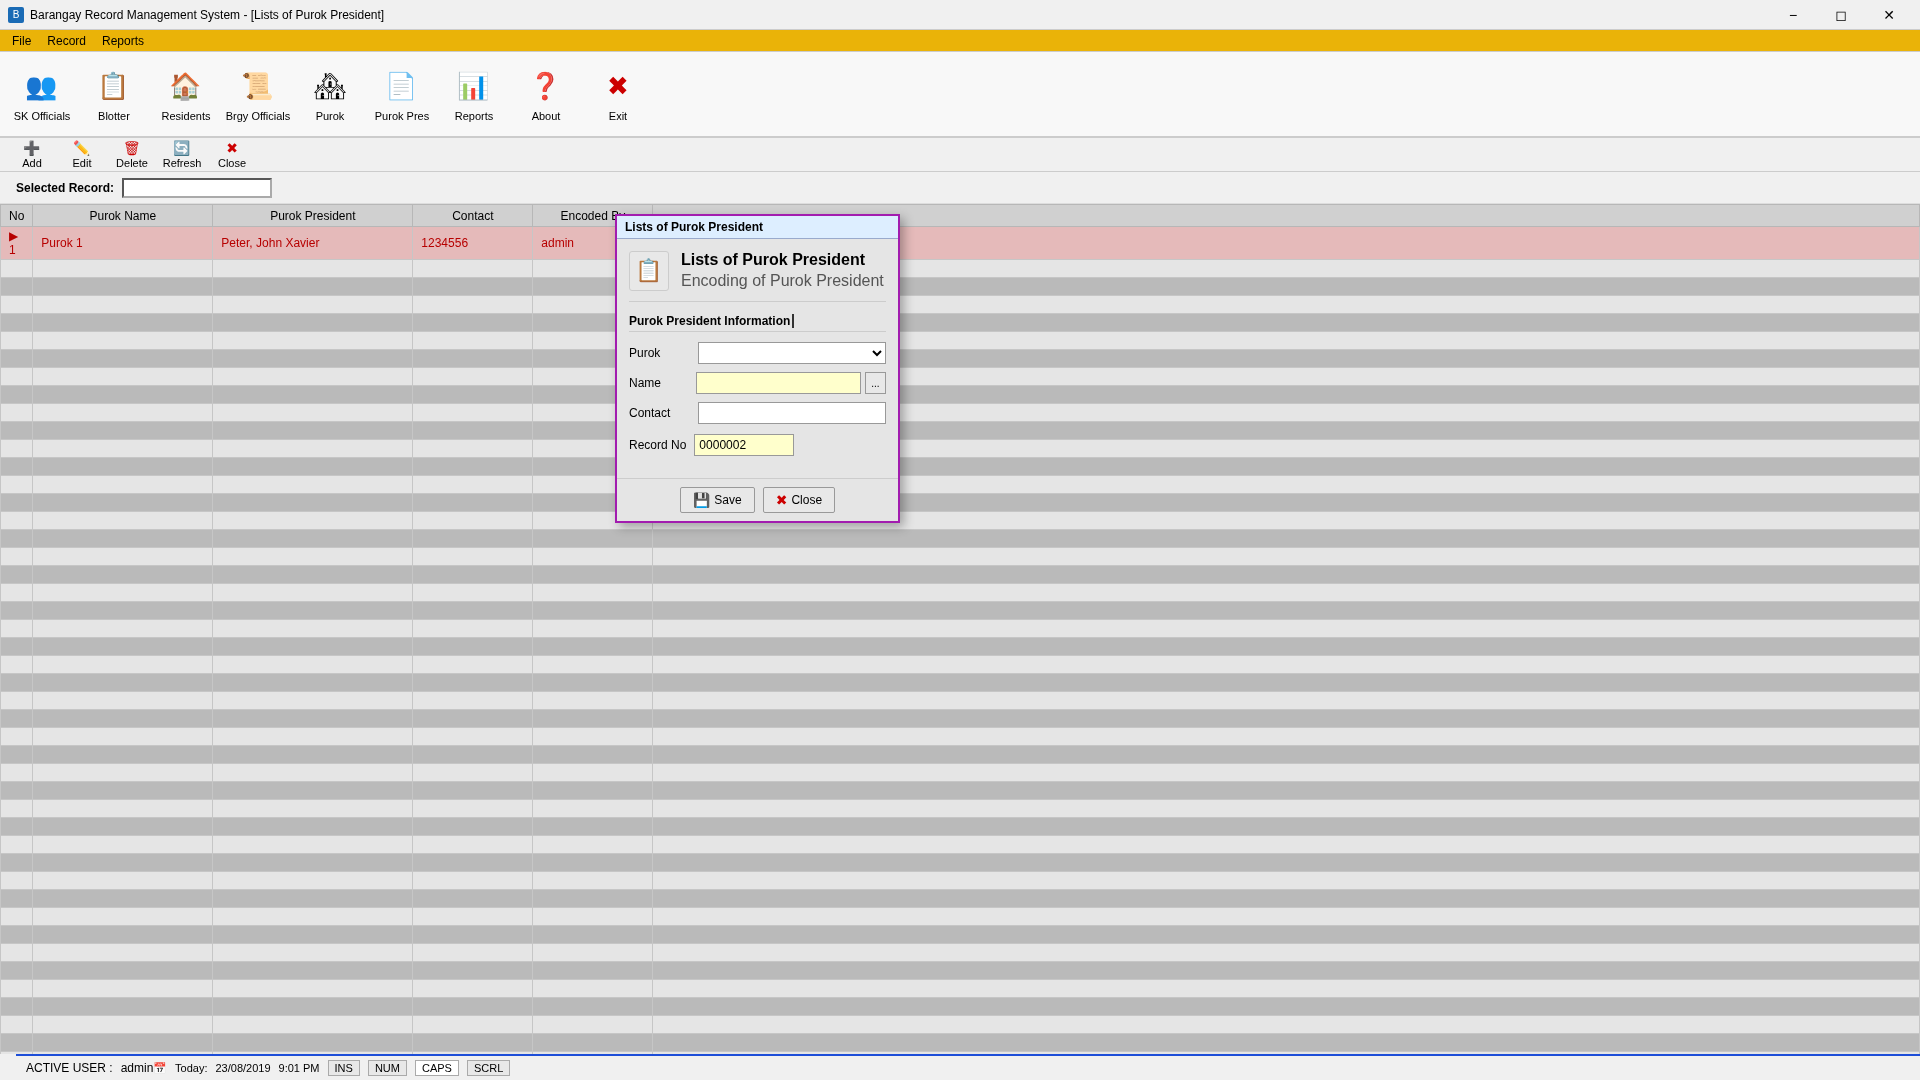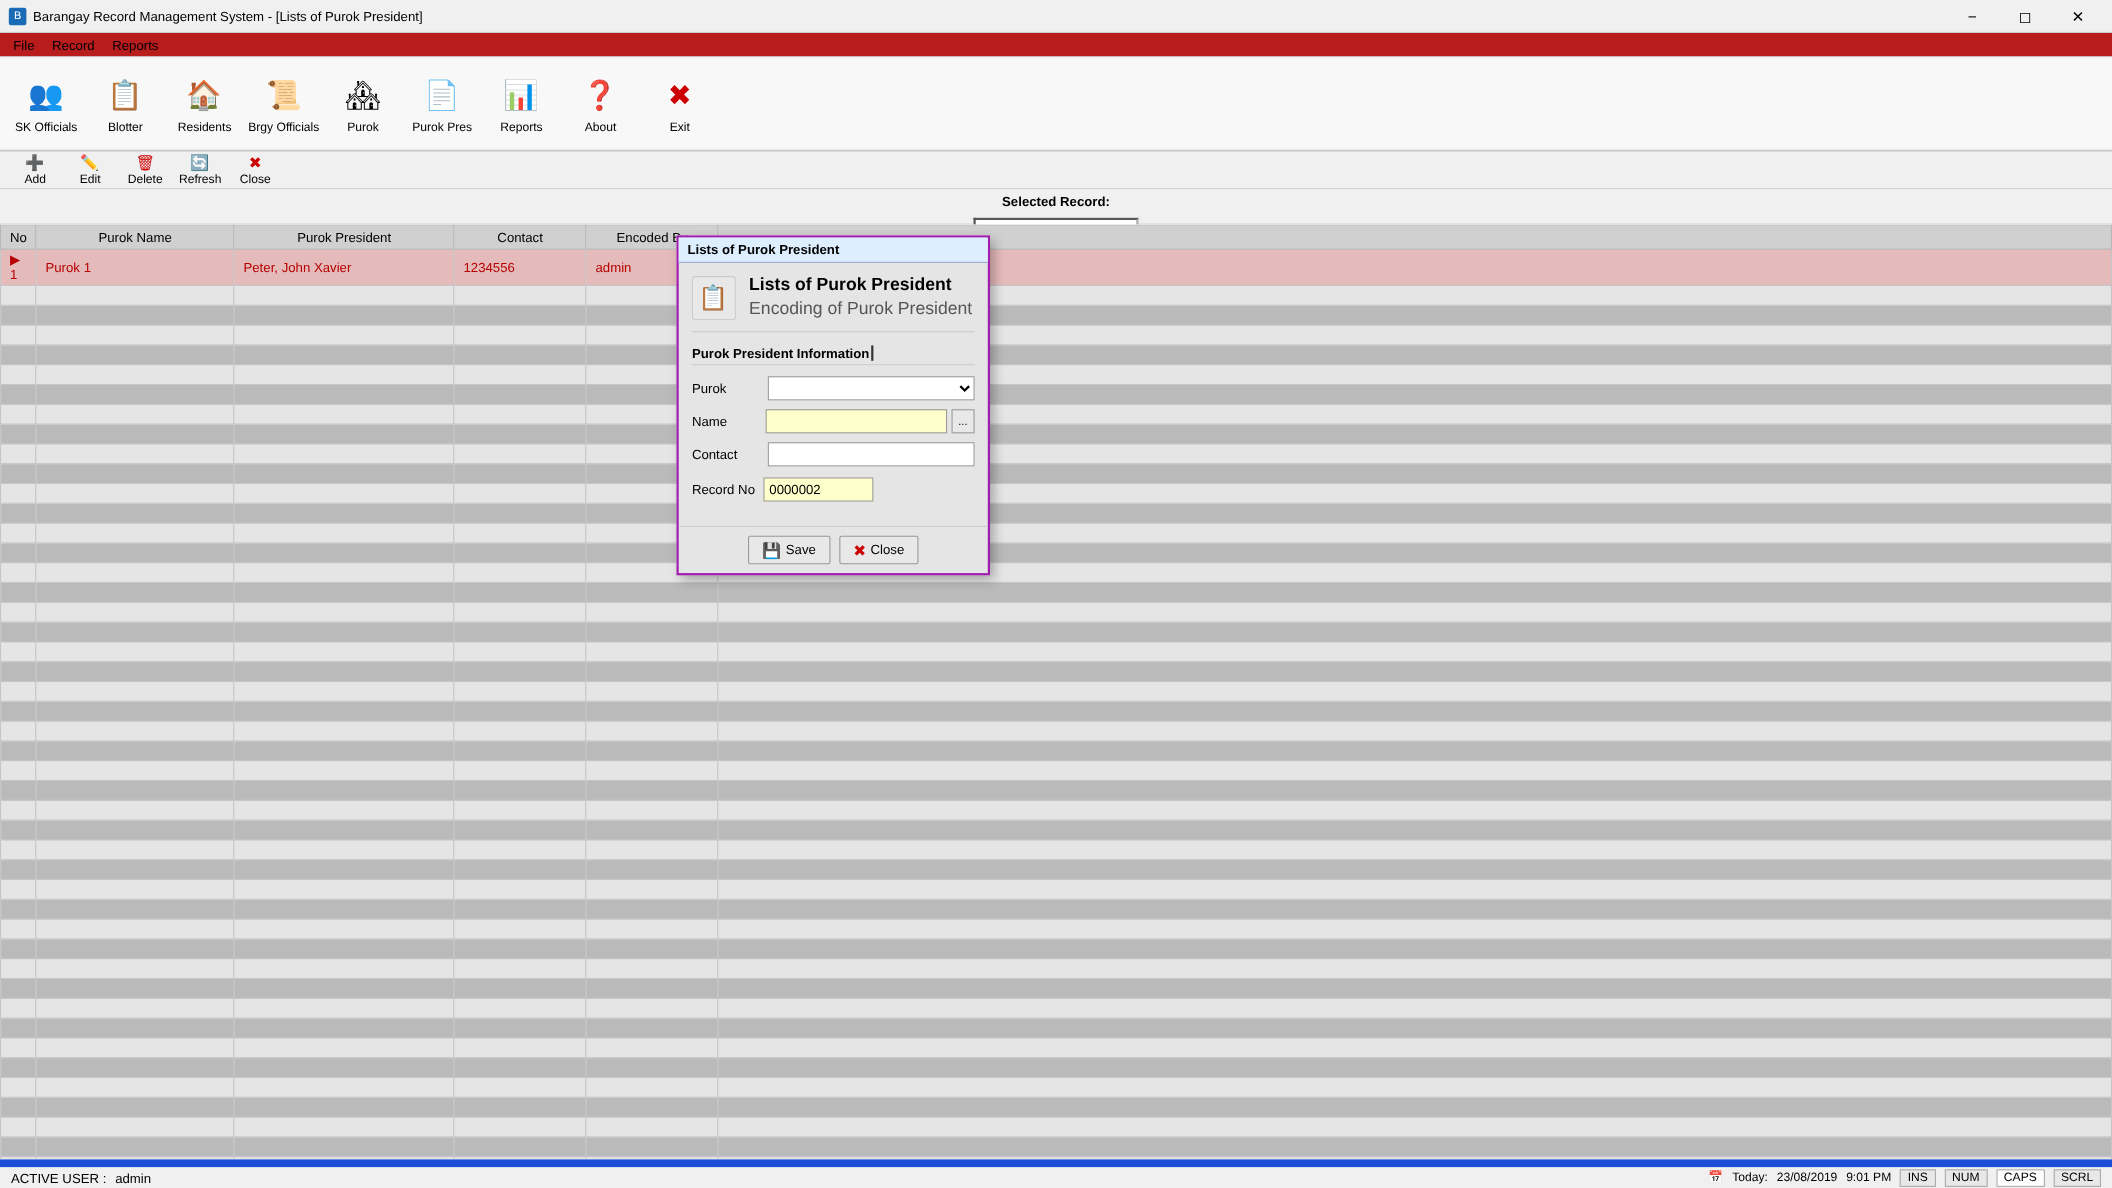--- a/index.html
+++ b/index.html
@@ -33,21 +33,21 @@
     }
     .title-bar-btn {
       width: 46px; height: 30px;
       border: none; background: transparent;
       cursor: pointer; font-size: 14px;
       display: flex; align-items: center; justify-content: center;
     }
 
     
     .menu-bar {
-      background: #b91c1c;
+      background: #eab308;
       height: 22px;
       display: flex;
       align-items: center;
       padding: 0 4px;
       border-bottom: 1px solid #ccc;
     }
     .menu-item {
       padding: 2px 8px;
       cursor: pointer;
       font-size: 12px;
@@ -110,21 +110,20 @@
 
     
     .selected-record-bar {
       background: #f0f0f0;
       height: 32px;
       display: flex;
       align-items: center;
       padding: 4px 16px;
       border-bottom: 1px solid #ddd;
       gap: 8px;
-      flex-direction: column;
     }
     .selected-record-bar label { font-size: 12px; font-weight: bold; }
     .selected-record-input {
       width: 150px; height: 20px;
       border: 2px inset #aaa;
       background: white;
     }
 
     
     .main-content {
@@ -158,25 +157,24 @@
     .data-table tr.striped td { background: #d0d0d0; }
     .data-table tr.white td { background: white; }
 
     
     .status-bar {
       background: #f0f0f0;
       height: 26px;
       display: flex;
       align-items: center;
       padding: 0 10px;
-      border-top: 7px solid #1d4ed8;
-      justify-content: space-between;
+      border-top: 2px solid #1d4ed8;
       position: absolute;
       bottom: 0;
-      left: 0;
+      left: 16px;
       right: 0;
     }
     .status-left { display: flex; align-items: center; gap: 8px; }
     .status-right { display: flex; align-items: center; gap: 8px; font-size: 11px; }
     .status-key {
       padding: 1px 6px;
       border: 1px solid #aaa;
       background: #e8e8e8;
       font-size: 11px;
       font-weight: normal;

